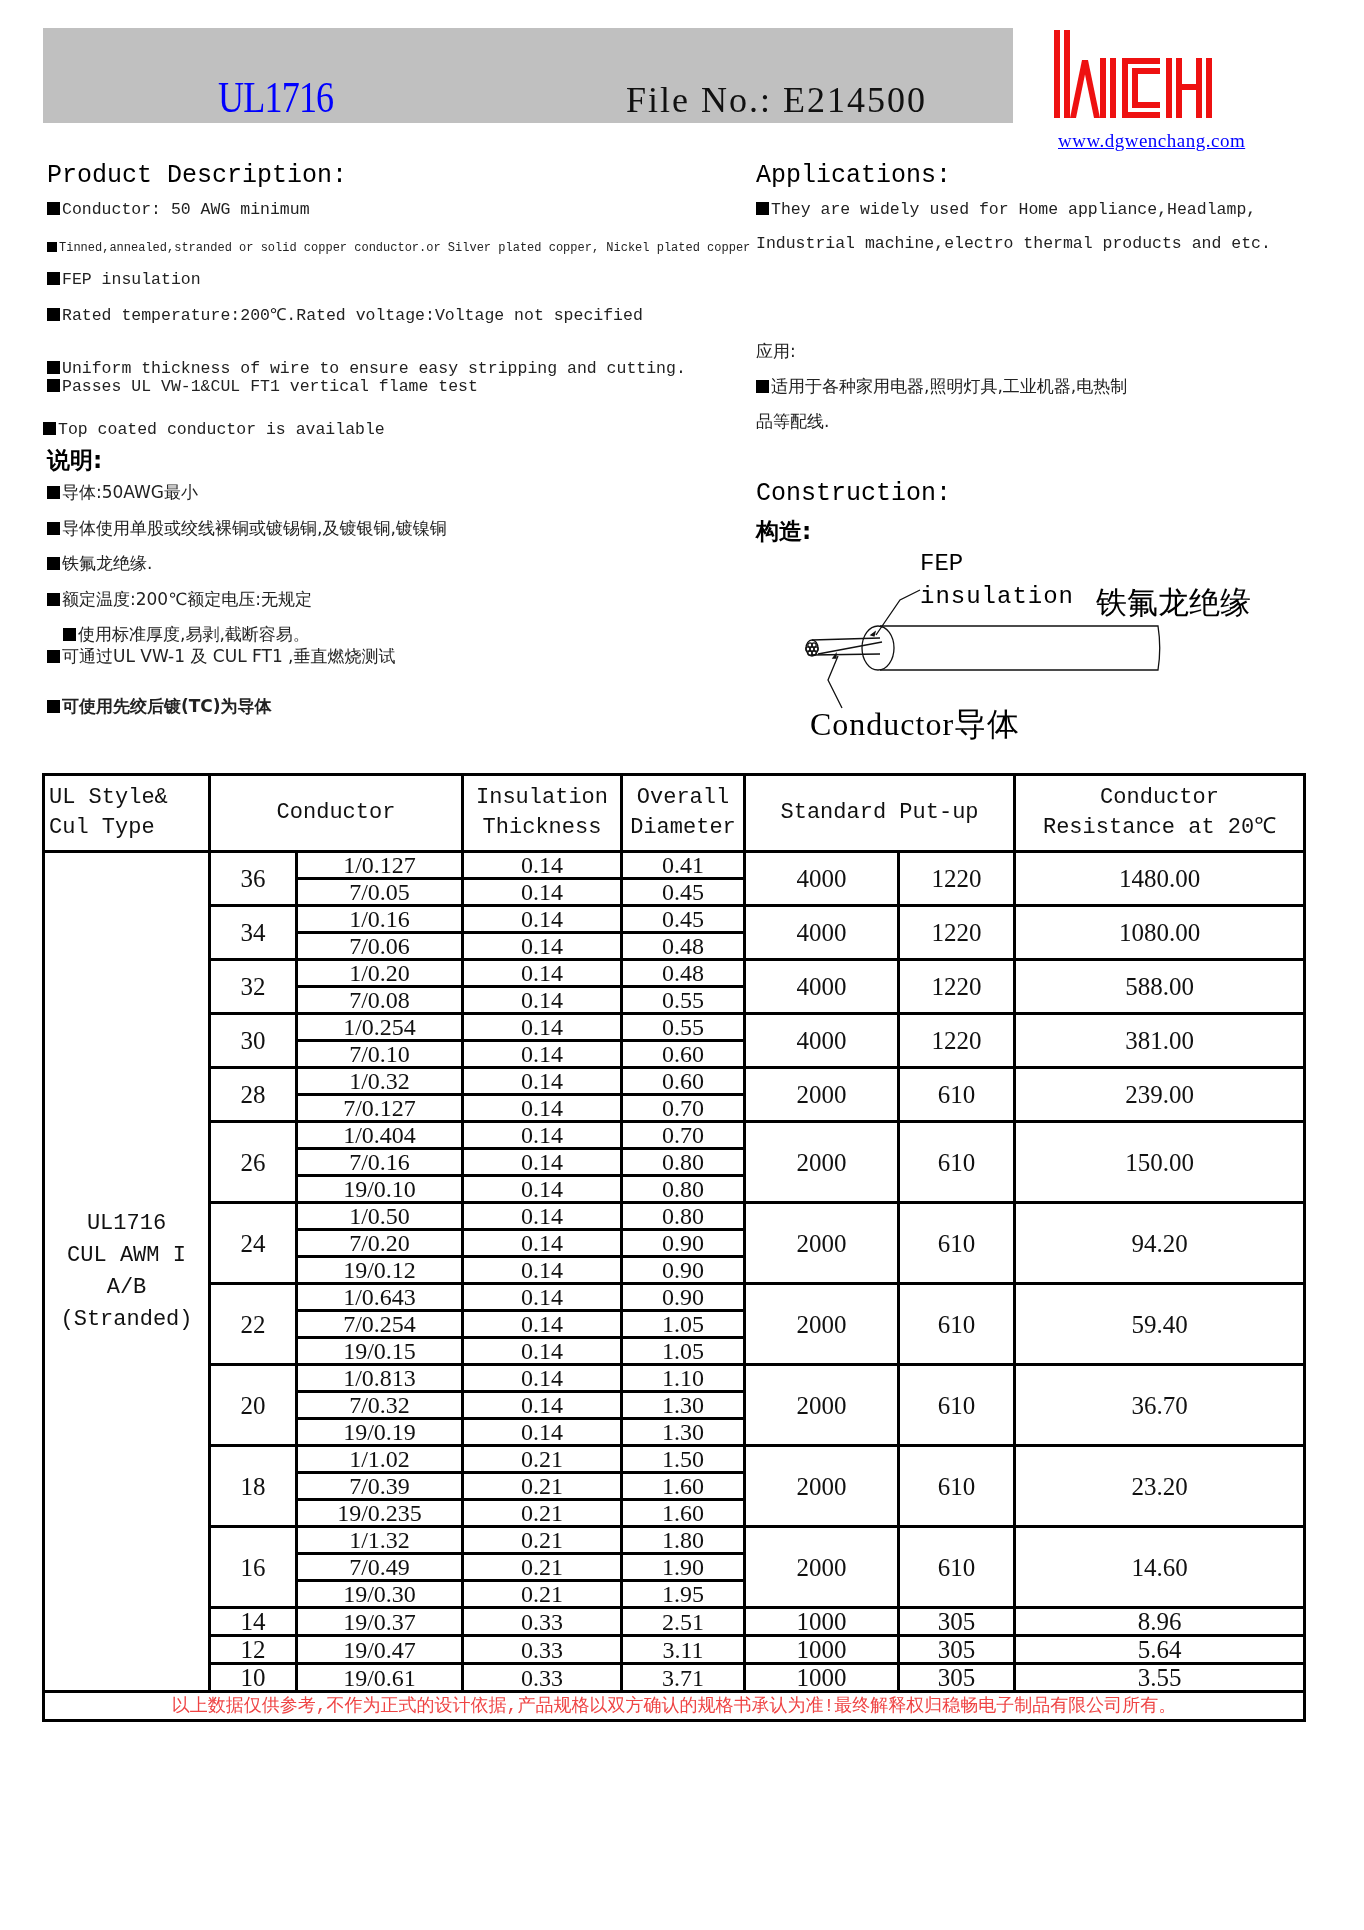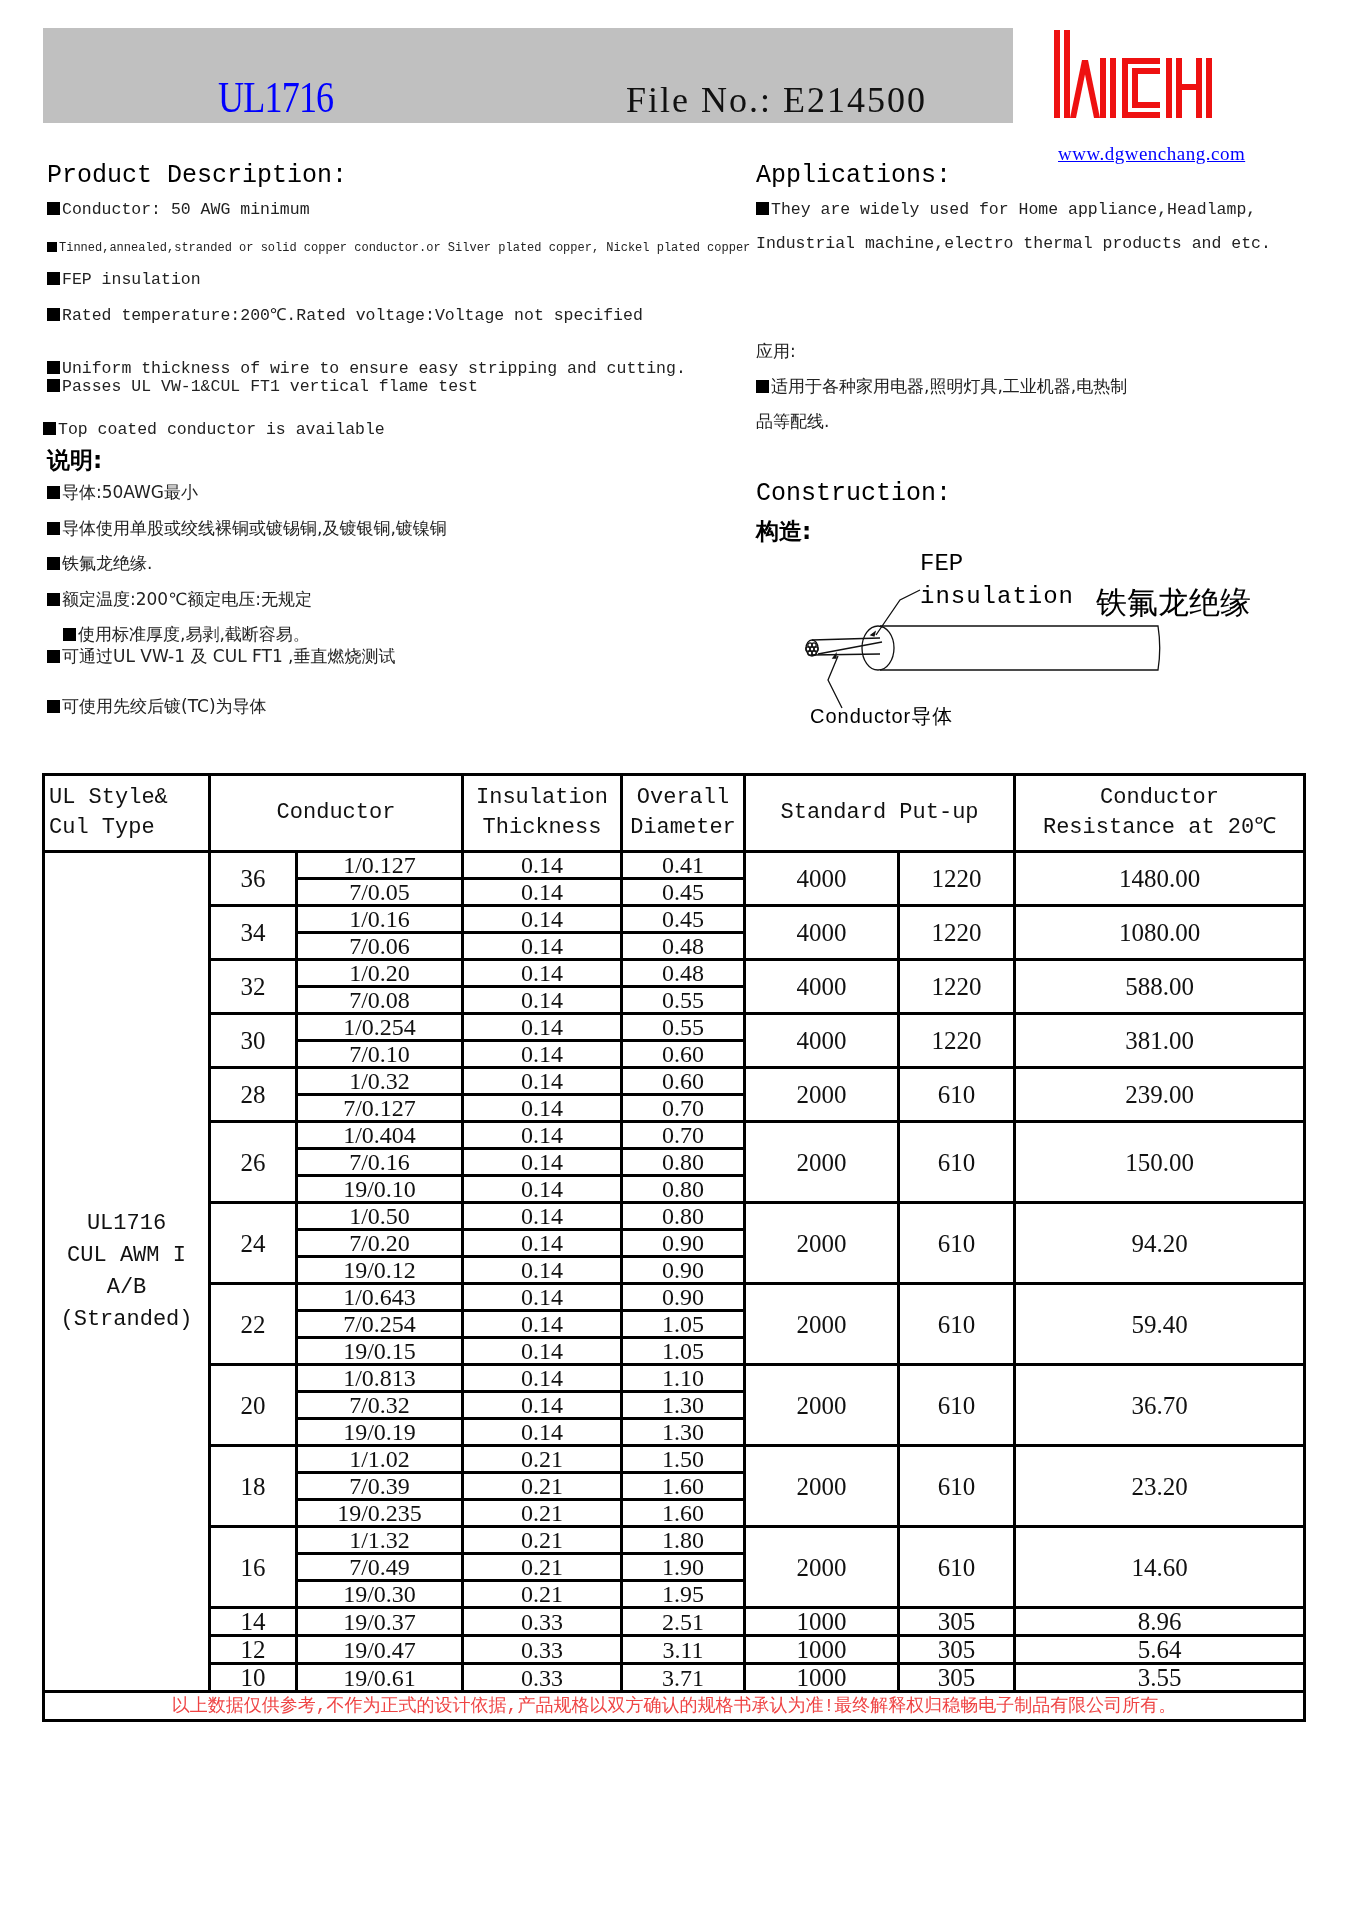--- a/index.html
+++ b/index.html
@@ -7,21 +7,21 @@
          font-family: "Liberation Serif", "DejaVu Serif", serif; color:#000; }
   .abs { position:absolute; }
 
   #title-bar { left:43px; top:28px; width:970px; height:95px; background:#c0c0c0; }
   #model-title { left:218px; top:74px; font-size:44px; color:#0000ff; letter-spacing:-1px; line-height:48px;
                  font-family: "Liberation Serif", serif; transform:scaleX(0.82); transform-origin:left top; }
   #file-no { left:626px; top:80px; font-size:36px; color:#111; line-height:40px;
              font-family: "Liberation Serif", serif; letter-spacing:2px; }
   #logo { left:1052px; top:30px; width:180px; height:90px; }
   #website { left:1058px; top:130px; font-size:19px; color:#0000ff; text-decoration:underline;
-             font-family:"Liberation Serif", serif; letter-spacing:0.5px;margin-top:13px; }
+             font-family:"Liberation Serif", serif; letter-spacing:0.5px; }
 
   .h2 { font-family:"Liberation Mono", "DejaVu Sans Mono", monospace; font-size:25px; line-height:28px; }
   .item { font-family:"Liberation Mono", "DejaVu Sans Mono", monospace; font-size:16.5px; line-height:20px; color:#222; white-space:nowrap; }
   .item.small { font-size:12px; }
   .cn { font-family:"DejaVu Sans", sans-serif; font-size:17px; line-height:22px; color:#222; white-space:nowrap; }
   .cn-bold { font-family:"DejaVu Sans", sans-serif; font-size:23px; font-weight:bold; }
   .bullet { display:inline-block; width:13px; height:13px; background:#000; margin-right:2px; vertical-align:-1px; }
 
   
   #spec-table { left:42px; top:773px; width:1261px; border-collapse:collapse; table-layout:fixed; }
@@ -76,21 +76,21 @@
 <div class="abs item" style="left:47px; top:377px;"><span class="bullet"></span><span>Passes UL VW-1&amp;CUL FT1 vertical flame test</span></div>
 <div class="abs item" style="left:43px; top:412px;margin-top:8px;"><span class="bullet"></span><span>Top coated conductor is available</span></div>
 
 <div class="abs cn-bold" style="left:47px; top:445px;">说明:</div>
 <div class="abs cn" style="left:47px; top:481px;"><span class="bullet"></span><span>导体:50AWG最小</span></div>
 <div class="abs cn" style="left:47px; top:517px;"><span class="bullet"></span><span>导体使用单股或绞线裸铜或镀锡铜,及镀银铜,镀镍铜</span></div>
 <div class="abs cn" style="left:47px; top:552px;"><span class="bullet"></span><span>铁氟龙绝缘.</span></div>
 <div class="abs cn" style="left:47px; top:588px;"><span class="bullet"></span><span>额定温度:200℃额定电压:无规定</span></div>
 <div class="abs cn" style="left:47px; top:623px;padding-left:16px;"><span class="bullet"></span><span>使用标准厚度,易剥,截断容易。</span></div>
 <div class="abs cn" style="left:47px; top:645px;"><span class="bullet"></span><span>可通过UL VW-1 及 CUL FT1 ,垂直燃烧测试</span></div>
-<div class="abs cn" style="left:47px; top:695px;"><span class="bullet"></span><span>可使用先绞后镀(TC)为导体</span></div>
+<div class="abs cn" style="left:47px; top:695px;font-weight:bold;"><span class="bullet"></span><span>可使用先绞后镀(TC)为导体</span></div>
 
 <div class="abs h2" style="left:756px; top:162px;">Applications:</div>
 <div class="abs item" style="left:756px; top:200px;"><span class="bullet"></span><span>They are widely used for Home appliance,Headlamp,</span></div>
 <div class="abs item" style="left:756px; top:234px;">Industrial machine,electro thermal products and etc.</div>
 <div class="abs cn" style="left:756px; top:340px;">应用:</div>
 <div class="abs cn" style="left:756px; top:375px;"><span class="bullet"></span><span>适用于各种家用电器,照明灯具,工业机器,电热制</span></div>
 <div class="abs cn" style="left:756px; top:410px;">品等配线.</div>
 
 <div class="abs h2" style="left:756px; top:480px;">Construction:</div>
 <div class="abs cn-bold" style="left:756px; top:516px;">构造:</div>
@@ -114,21 +114,21 @@
 
     <path d="M86,95 L110,60 L130,50"></path>
     <path d="M48,116 L38,140 L52,168"></path>
     <path d="M84,96 l-3,-1 l4,-3 z" fill="#111"></path>
     <path d="M46,118 l-3,0 l3,-4 z" fill="#111"></path>
   </g>
 </svg>
 <div class="abs" style="left:920px; top:550px; font-family:'Liberation Mono',monospace; font-size:24px;">FEP</div>
 <div class="abs" style="left:920px; top:583px; font-family:'Liberation Mono',monospace; font-size:24px; letter-spacing:1px;">insulation</div>
 <div class="abs" style="left:1096px; top:582px; font-family:'DejaVu Sans',sans-serif; font-size:31px;">铁氟龙绝缘</div>
-<div class="abs" style="left:810px; top:703px; font-family:Liberation Sans, sans-serif; font-size:20px; letter-spacing:1px;">Conductor导体</div>
+<div class="abs" style="left:810px; top:703px; font-family:Liberation Serif, serif; font-size:32px; letter-spacing:1px;">Conductor导体</div>
 
 <table id="spec-table" class="abs">
   <colgroup>
     <col style="width:166px">
       <col style="width:87px">
       <col style="width:166px">
       <col style="width:159px">
     <col style="width:123px">
       <col style="width:154px">
       <col style="width:116px">

